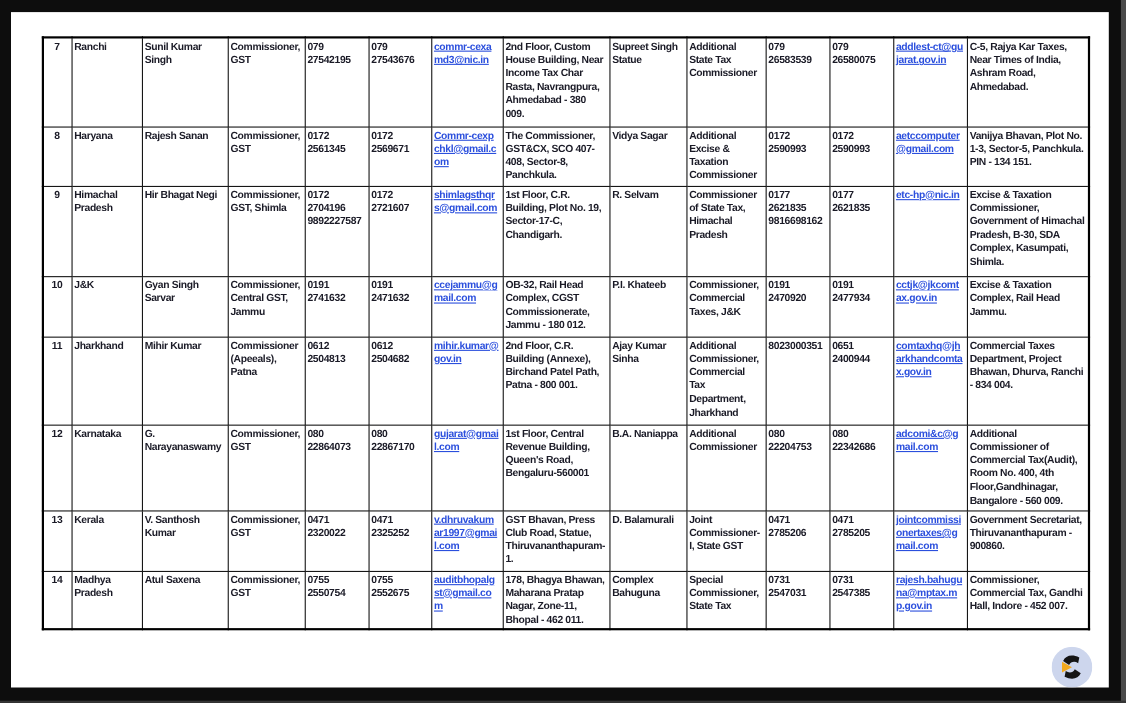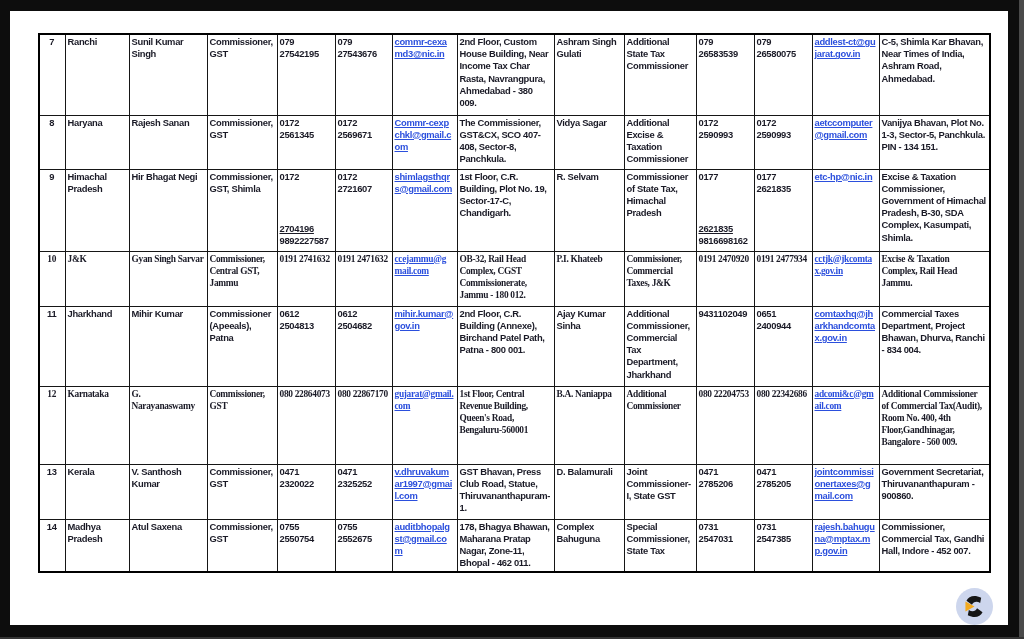--- a/index.html
+++ b/index.html
@@ -30,35 +30,35 @@
     color:#1a1a26;
     font-weight:700;
     font-size:9.4px;
     line-height:1.3;
     letter-spacing:-0.3px;
     overflow-wrap:anywhere;
   }
   table.contacts tr:nth-child(1){height:81px;}
   table.contacts tr:nth-child(2){height:54px;}
   table.contacts tr:nth-child(3){height:82px;}
-  table.contacts tr:nth-child(4){height:55px;font-family:Liberation Serif, serif;}
+  table.contacts tr:nth-child(4){height:55px;}
   table.contacts tr:nth-child(5){height:80px;}
-  table.contacts tr:nth-child(6){height:78px;font-family:Liberation Serif, serif;}
+  table.contacts tr:nth-child(6){height:78px;}
   table.contacts tr:nth-child(7){height:55px;}
   table.contacts tr:nth-child(8){height:53px;margin-top:20px;}
   td.col-sno{text-align:center;padding-left:0;padding-right:0;}
   td.col-state{color:#6b4f45;}
   .email{
     color:#2b4fdd;
     text-decoration:underline;
     word-break:break-all;
     cursor:pointer;
   }
   .seg{display:block;}
-  .seg.u{text-decoration:underline;margin-top:40px;}
+  .seg.u{}
   .logo-badge{
     position:absolute;left:946px;top:577px;width:37px;height:37px;
   }
   .logo-badge svg{display:block;width:37px;height:37px;}
 </style>
 </head>
 <body>
 
 <div class="paper">
   <table class="contacts">
@@ -81,26 +81,26 @@
     <tbody>
         <tr>
           <td class="col-sno">7</td>
           <td class="col-state">Ranchi</td>
           <td class="col-c_name">Sunil Kumar Singh</td>
           <td class="col-c_desig">Commissioner, GST</td>
           <td class="col-c_phone">079 27542195</td>
           <td class="col-c_fax">079 27543676</td>
           <td class="col-c_email"><span class="email">commr-cexamd3@nic.in</span></td>
           <td class="col-c_addr">2nd Floor, Custom House Building, Near Income Tax Char Rasta, Navrangpura, Ahmedabad - 380 009.</td>
-          <td class="col-s_name">Ashram Singh Gulati</td>
+          <td class="col-s_name">Supreet Singh Statue</td>
           <td class="col-s_desig">Additional State Tax Commissioner</td>
           <td class="col-s_phone">079 26583539</td>
           <td class="col-s_fax">079 26580075</td>
           <td class="col-s_email"><span class="email">addlest-ct@gujarat.gov.in</span></td>
-          <td class="col-s_addr">C-5, Shimla Kar Bhavan, Near Times of India, Ashram Road, Ahmedabad.</td>
+          <td class="col-s_addr">C-5, Rajya Kar Taxes, Near Times of India, Ashram Road, Ahmedabad.</td>
         </tr>
         <tr>
           <td class="col-sno">8</td>
           <td class="col-state">Haryana</td>
           <td class="col-c_name">Rajesh Sanan</td>
           <td class="col-c_desig">Commissioner, GST</td>
           <td class="col-c_phone">0172 2561345</td>
           <td class="col-c_fax">0172 2569671</td>
           <td class="col-c_email"><span class="email">Commr-cexpchkl@gmail.com</span></td>
           <td class="col-c_addr">The Commissioner, GST&amp;CX, SCO 407-408, Sector-8, Panchkula.</td>
@@ -155,21 +155,21 @@
           <td class="col-sno">11</td>
           <td class="col-state">Jharkhand</td>
           <td class="col-c_name">Mihir Kumar</td>
           <td class="col-c_desig">Commissioner (Apeeals), Patna</td>
           <td class="col-c_phone">0612 2504813</td>
           <td class="col-c_fax">0612 2504682</td>
           <td class="col-c_email"><span class="email">mihir.kumar@gov.in</span></td>
           <td class="col-c_addr">2nd Floor, C.R. Building (Annexe), Birchand Patel Path, Patna - 800 001.</td>
           <td class="col-s_name">Ajay Kumar Sinha</td>
           <td class="col-s_desig">Additional Commissioner, Commercial Tax Department, Jharkhand</td>
-          <td class="col-s_phone">9431102049</td>
+          <td class="col-s_phone">8023000351</td>
           <td class="col-s_fax">0651 2400944</td>
           <td class="col-s_email"><span class="email">comtaxhq@jharkhandcomtax.gov.in</span></td>
           <td class="col-s_addr">Commercial Taxes Department, Project Bhawan, Dhurva, Ranchi - 834 004.</td>
         </tr>
         <tr>
           <td class="col-sno">12</td>
           <td class="col-state">Karnataka</td>
           <td class="col-c_name">G. Narayanaswamy</td>
           <td class="col-c_desig">Commissioner, GST</td>
           <td class="col-c_phone">080 22864073</td>

